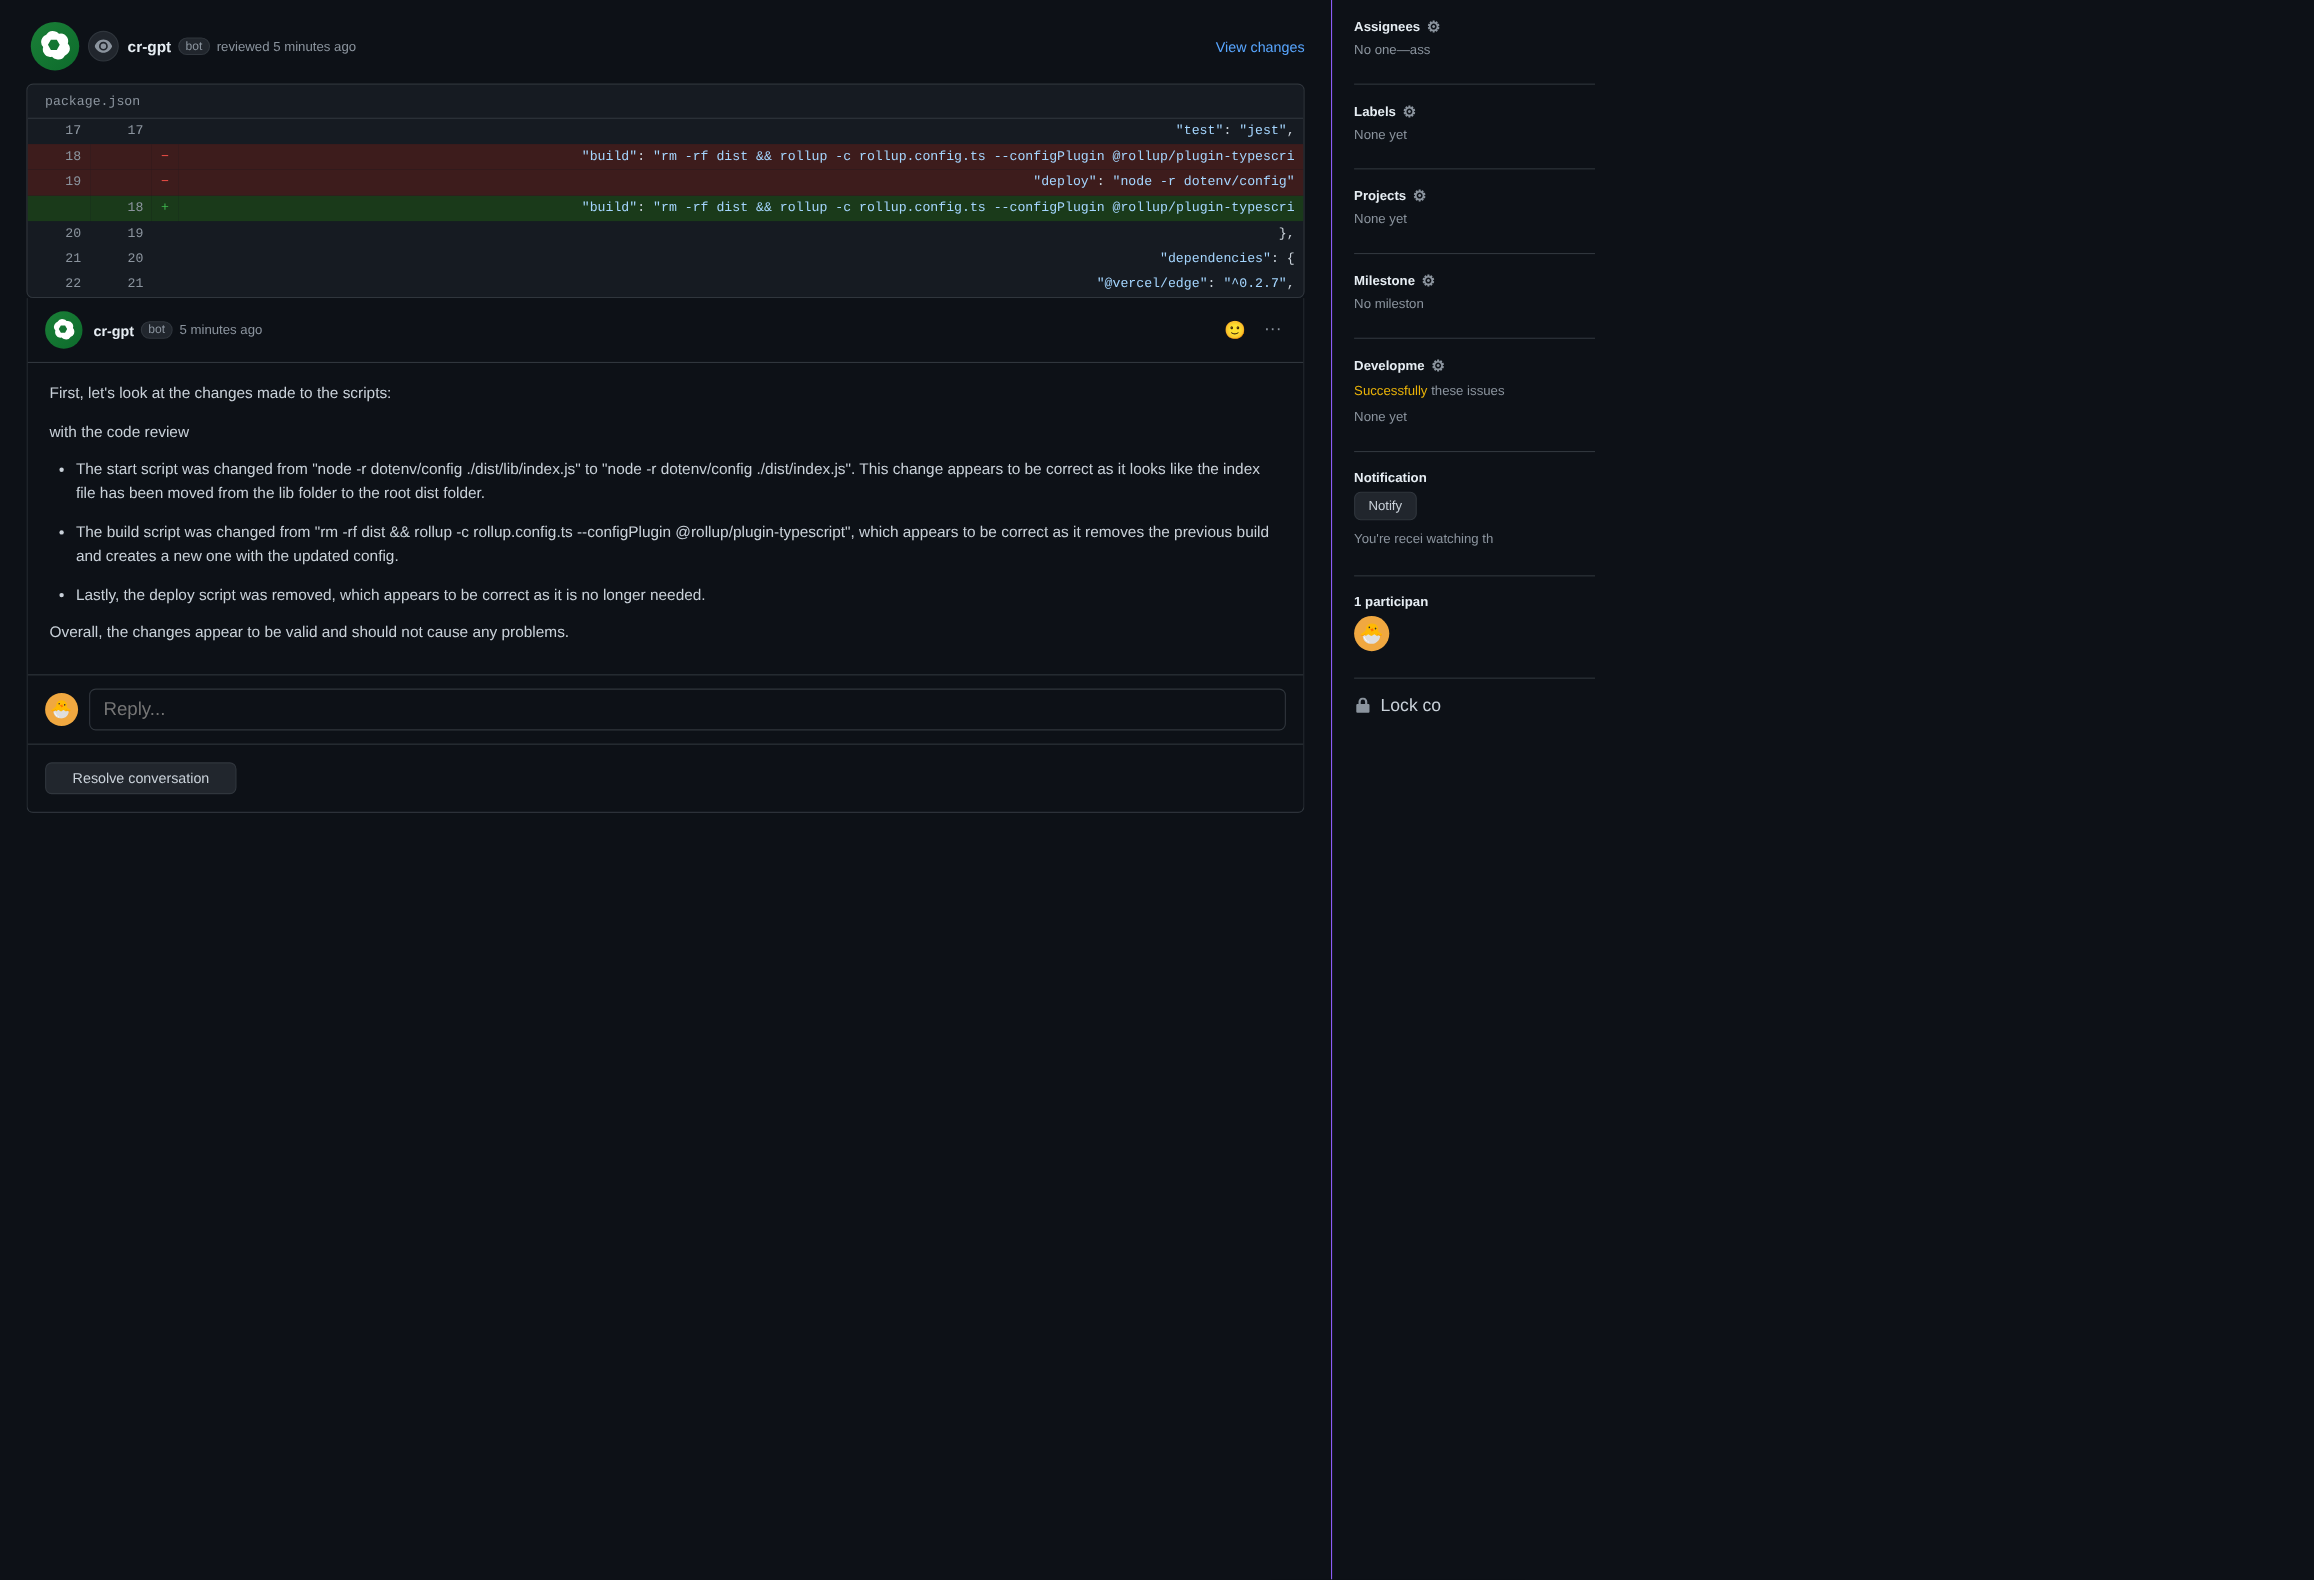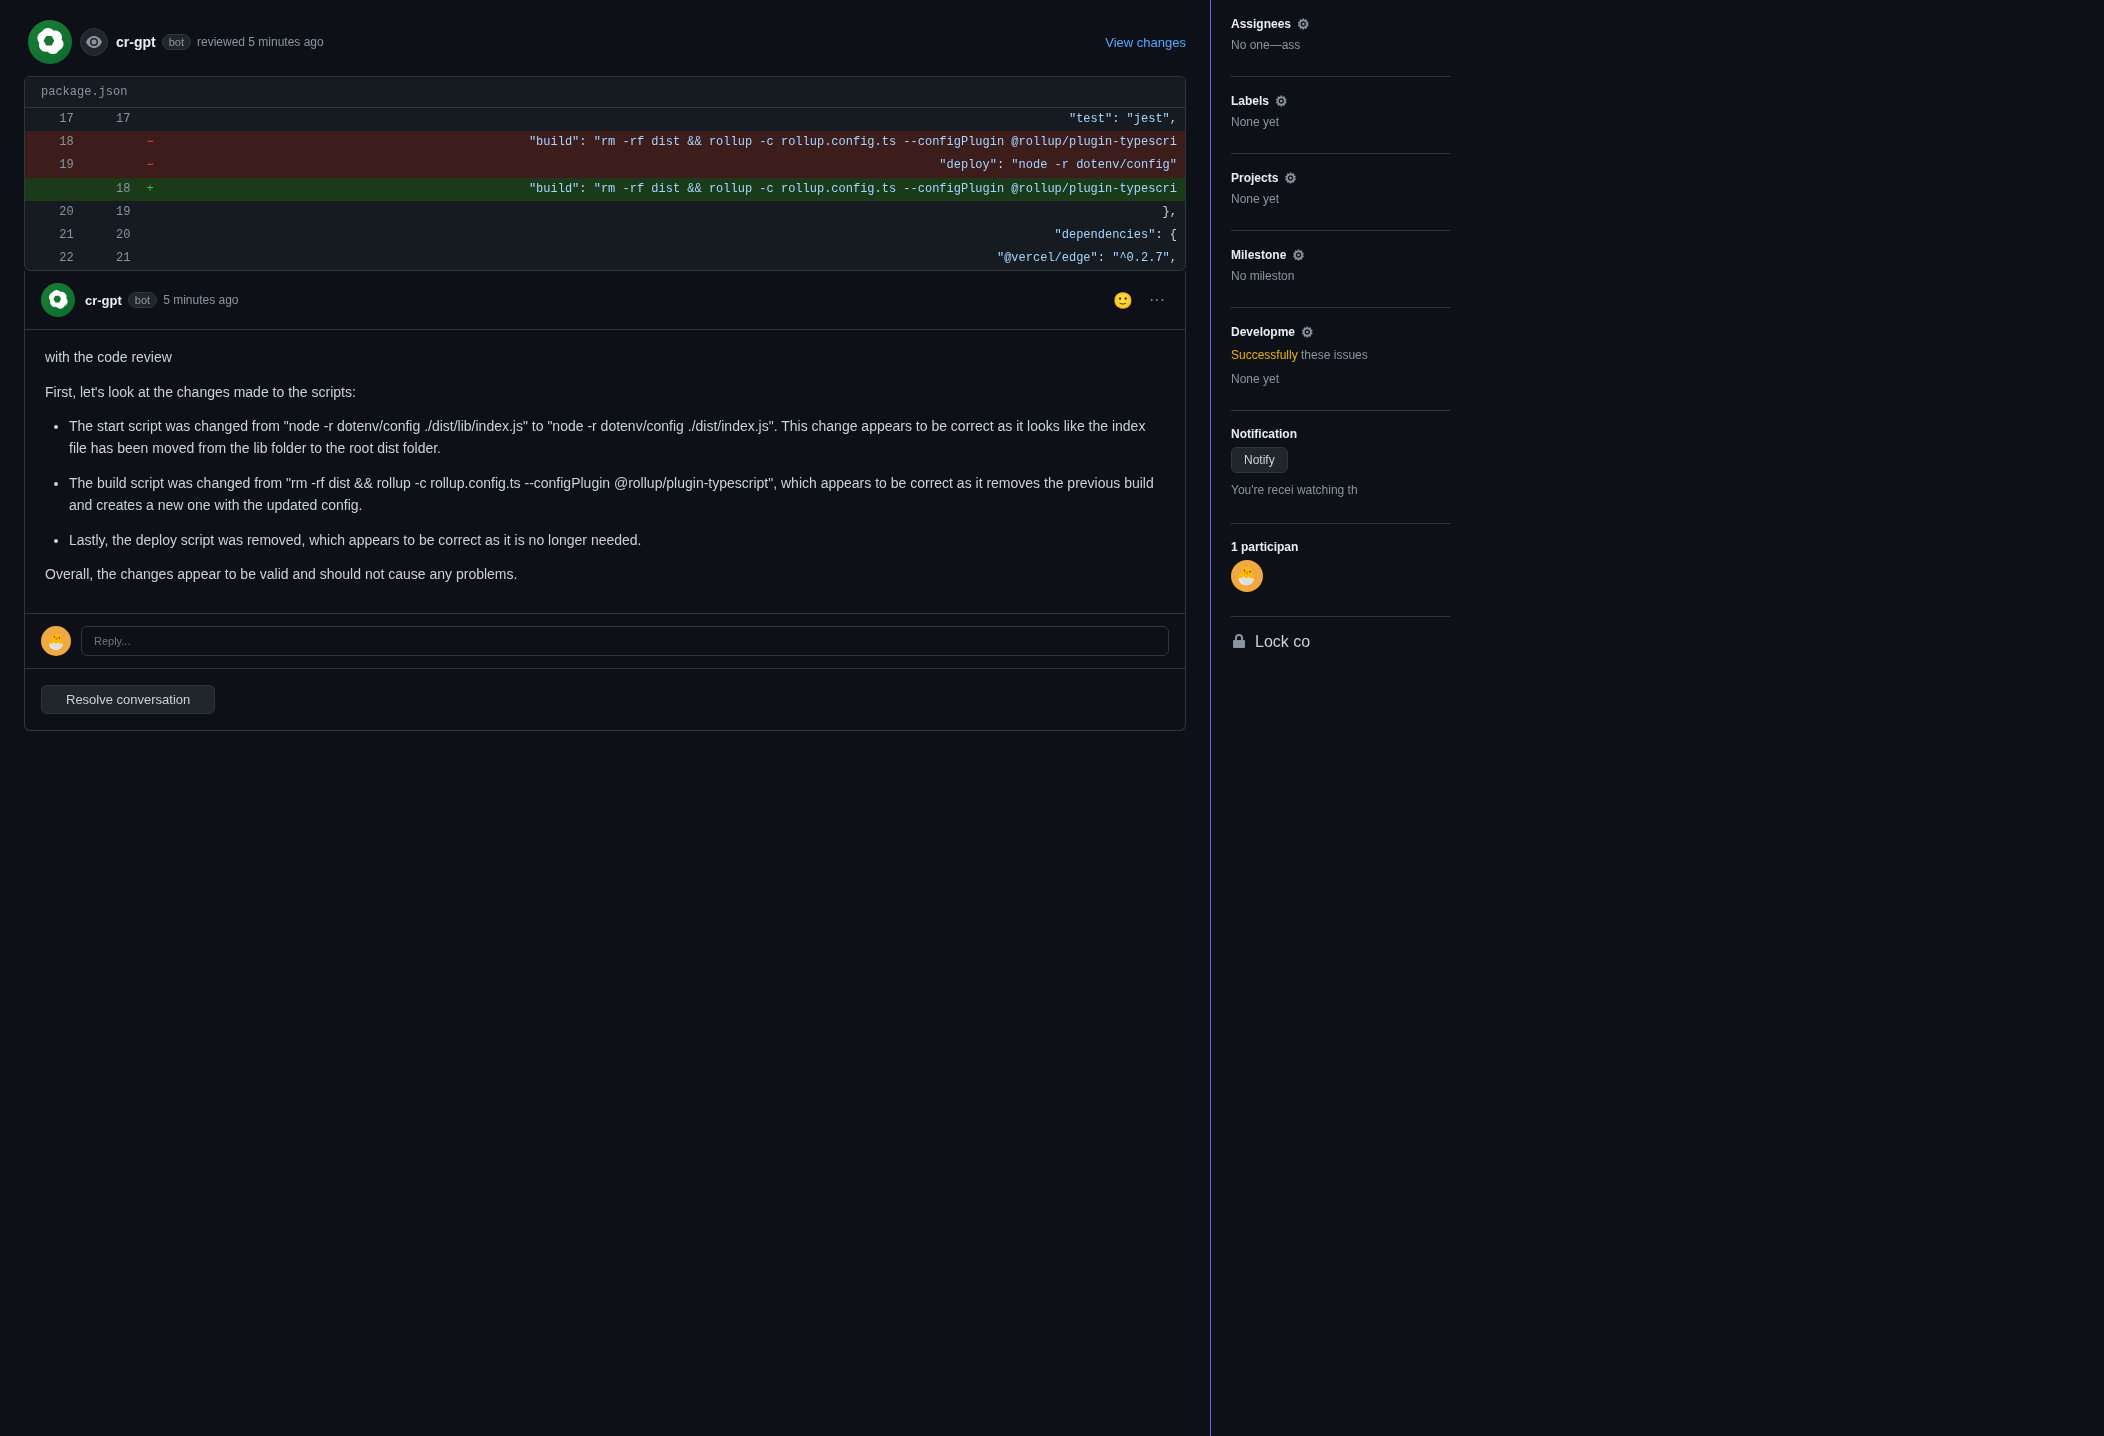--- a/index.html
+++ b/index.html
@@ -292,21 +292,21 @@
       flex-shrink: 0;
     }
 
     .reply-input {
       flex: 1;
       background: #0d1117;
       border: 1px solid #30363d;
       border-radius: 6px;
       padding: 8px 12px;
       color: #8b949e;
-      font-size: 11px;
+      font-size: 17px;
       outline: none;
     }
 
     
     .resolve-area {
       padding: 16px;
       border-top: 1px solid #30363d;
     }
 
     .resolve-btn {
@@ -496,22 +496,22 @@
         <span class="bot-badge">bot</span>
         <span class="comment-time">5 minutes ago</span>
       </div>
       <div class="comment-actions">
         <button class="emoji-btn">🙂</button>
         <button class="more-btn">···</button>
       </div>
     </div>
 
     <div class="comment-body">
+      <p>First, let's look at the changes made to the scripts:</p>
       <p>with the code review</p>
-      <p>First, let's look at the changes made to the scripts:</p>
       <ul>
         <li>The start script was changed from "node -r dotenv/config ./dist/lib/index.js" to "node -r dotenv/config ./dist/index.js". This change appears to be correct as it looks like the index file has been moved from the lib folder to the root dist folder.</li>
         <li>The build script was changed from "rm -rf dist &amp;&amp; rollup -c rollup.config.ts --configPlugin @rollup/plugin-typescript", which appears to be correct as it removes the previous build and creates a new one with the updated config.</li>
         <li>Lastly, the deploy script was removed, which appears to be correct as it is no longer needed.</li>
       </ul>
       <p>Overall, the changes appear to be valid and should not cause any problems.</p>
     </div>
 
     <div class="reply-area">
       <div class="avatar-tiny">🐣</div>

